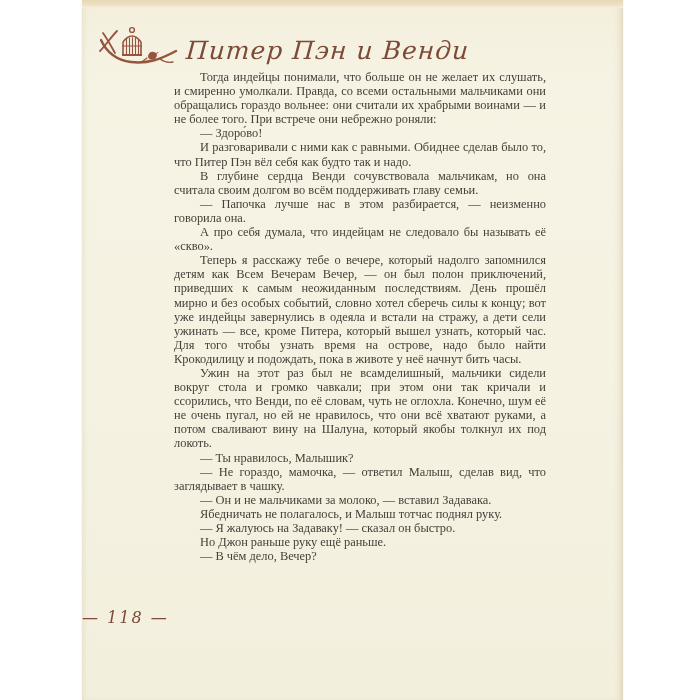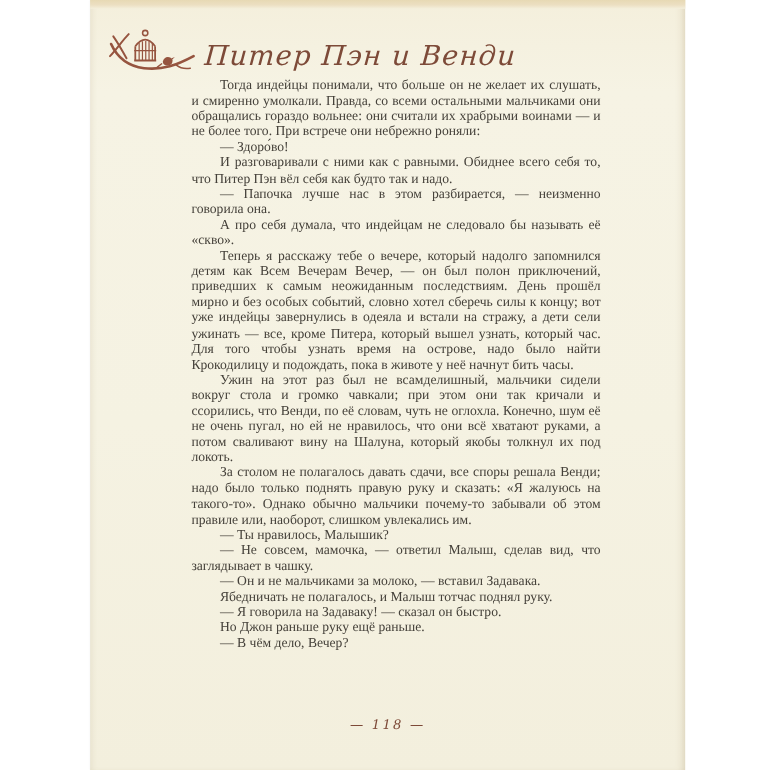--- a/index.html
+++ b/index.html
@@ -52,26 +52,26 @@
     font-size: 12.4px;
     line-height: 14.1px;
     text-align: justify;
   }
   .body-text p {
     margin: 0;
     text-indent: 26px;
   }
   .footer {
     position: absolute;
-    left: 0; top: 652px;
+    left: 0; top: 608px;
     width: 100%;
-    text-align: center;
+    text-align: left;
     font-family: "DejaVu Serif", serif;
     font-style: italic;
-    font-size: 12px;
+    font-size: 16px;
     letter-spacing: 2px;
     color: #7d4a38;
   }
 </style>
 </head>
 <body>
 
 <div class="stage">
   <div class="paper">
     <div class="top-edge"></div>
@@ -98,30 +98,30 @@
         <path d="M50 32 q 1.5 -5 6 -4 q 4 1 2.5 5 q -1 2.8 -5 2.5 q -3.5 -0.3 -3.5 -3.5 z" fill="#96543f"></path>
         <path d="M58 29 l 3 -1.2 -2.4 2.4 z" fill="#96543f"></path>
         <path d="M49 34 l -4 3" stroke="#96543f" stroke-width="1.2" stroke-linecap="round"></path>
       </svg>
       <div class="title">Питер Пэн и Венди</div>
     </div>
 
     <div class="body-text">
         <p>Тогда индейцы понимали, что больше он не желает их слушать, и смиренно умолкали. Правда, со всеми остальными мальчиками они обращались гораздо вольнее: они считали их храбрыми воинами — и не более того. При встрече они небрежно роняли:</p>
         <p>— Здоро́во!</p>
-        <p>И разговаривали с ними как с равными. Обиднее всего себя то, что Питер Пэн вёл себя как будто так и надо.</p>
+        <p>И разговаривали с ними как с равными. Обиднее сделав было то, что Питер Пэн вёл себя как будто так и надо.</p>
+        <p>В глубине сердца Венди сочувствовала мальчикам, но она считала своим долгом во всём поддерживать главу семьи.</p>
         <p>— Папочка лучше нас в этом разбирается, — неизменно говорила она.</p>
         <p>А про себя думала, что индейцам не следовало бы называть её «скво».</p>
         <p>Теперь я расскажу тебе о вечере, который надолго запомнился детям как Всем Вечерам Вечер, — он был полон приключений, приведших к самым неожиданным последствиям. День прошёл мирно и без особых событий, словно хотел сберечь силы к концу; вот уже индейцы завернулись в одеяла и встали на стражу, а дети сели ужинать — все, кроме Питера, который вышел узнать, который час. Для того чтобы узнать время на острове, надо было найти Крокодилицу и подождать, пока в животе у неё начнут бить часы.</p>
         <p>Ужин на этот раз был не всамделишный, мальчики сидели вокруг стола и громко чавкали; при этом они так кричали и ссорились, что Венди, по её словам, чуть не оглохла. Конечно, шум её не очень пугал, но ей не нравилось, что они всё хватают руками, а потом сваливают вину на Шалуна, который якобы толкнул их под локоть.</p>
-        <p>За столом не полагалось давать сдачи, все споры решала Венди; надо было только поднять правую руку и сказать: «Я жалуюсь на такого-то». Однако обычно мальчики почему-то забывали об этом правиле или, наоборот, слишком увлекались им.</p>
         <p>— Ты нравилось, Малышик?</p>
-        <p>— Не совсем, мамочка, — ответил Малыш, сделав вид, что заглядывает в чашку.</p>
+        <p>— Не гораздо, мамочка, — ответил Малыш, сделав вид, что заглядывает в чашку.</p>
         <p>— Он и не мальчиками за молоко, — вставил Задавака.</p>
         <p>Ябедничать не полагалось, и Малыш тотчас поднял руку.</p>
-        <p>— Я говорила на Задаваку! — сказал он быстро.</p>
+        <p>— Я жалуюсь на Задаваку! — сказал он быстро.</p>
         <p>Но Джон раньше руку ещё раньше.</p>
         <p>— В чём дело, Вечер?</p>
       </div>
 
     <div class="footer">— 118 —</div>
   </div>
 </div>
 
 </body></html>

